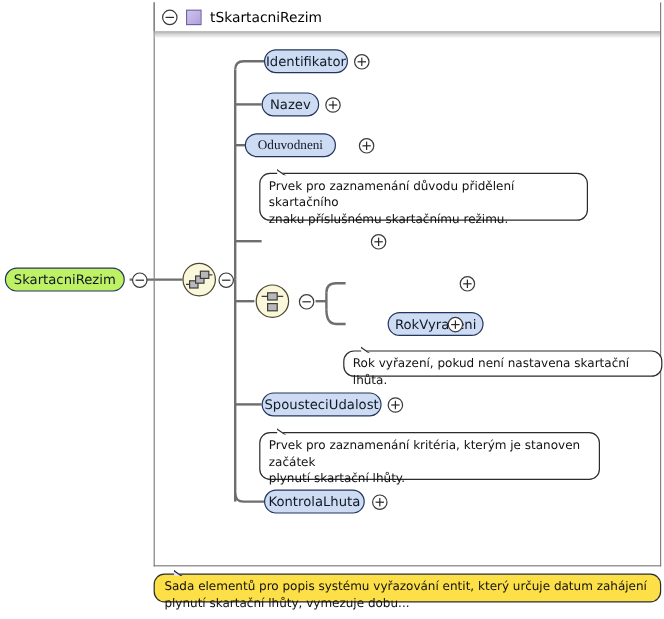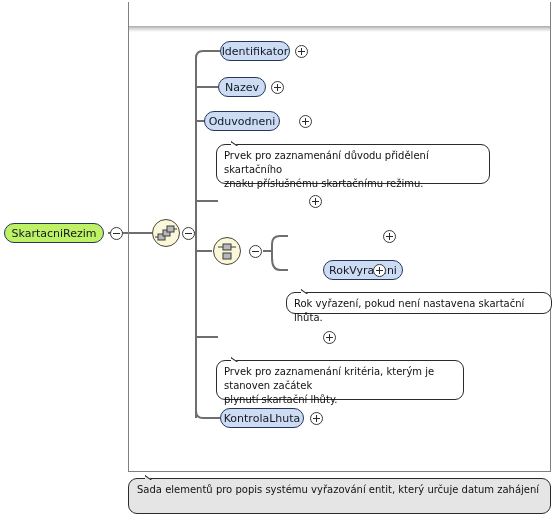--- a/index.html
+++ b/index.html
@@ -72,22 +72,22 @@
     position:absolute;top:-7px;left:14px;width:13px;height:8px;overflow:hidden;
   }
   .callout .tail::after{
     content:"";position:absolute;left:0;top:3px;width:11px;height:11px;
     background:#ffffff;border-left:1.2px solid #2b2b2b;border-top:1.2px solid #2b2b2b;
     transform:rotate(35deg);transform-origin:0 0;
   }
 
   
   .bottom-note{
-    position:absolute;left:128px;top:478px;width:423px;height:36px;
-    box-sizing:border-box;background:#e5e5e5;
+    position:absolute;left:128px;top:478px;width:423px;height:24px;
+    box-sizing:border-box;background:#fde047;
     border:1.2px solid #2b2b2b;border-radius:9px;
     font-size:10px;line-height:14px;color:#111;padding:4px 8px;
   }
   .bottom-note .tail{position:absolute;top:-7px;left:16px;width:14px;height:8px;overflow:hidden;}
   .bottom-note .tail::after{
     content:"";position:absolute;left:0;top:3px;width:11px;height:11px;
     background:#e6e2f2;border-left:1.2px solid #2b2b2b;border-top:1.2px solid #2b2b2b;
     transform:rotate(35deg);transform-origin:0 0;
   }
   .nl{display:block;}
@@ -126,20 +126,25 @@
       <path d="M272,251 L272,251"></path>
 
       <path d="M272,244 Q272,236 280,236 L288,236"></path>
 
       <path d="M272,258 Q272,270 280,270 L288,270"></path>
       <path d="M272,244 L272,258"></path>
     </g>
   </svg>
 
   <div class="frame"></div>
+  <div class="frame-header">
+    <div class="toggle" style="position:relative;left:0;top:0;flex:0 0 auto;"></div>
+    <div class="type-swatch"></div>
+    <div class="frame-title">tSkartacniRezim</div>
+  </div>
   <div class="frame-sep"></div>
 
   <div class="node root" style="left:4px;top:223px;width:100px;">
     <span>SkartacniRezim</span>
   </div>
   <div class="toggle" style="left:110px;top:227px;"></div>
 
   <div class="comp" style="left:152px;top:219px;">
     <svg width="26" height="26" viewBox="0 0 26 26">
       <g stroke="#3c3c3c" stroke-width="1" fill="#b8b8b8">
@@ -172,57 +177,61 @@
   <div class="node" style="left:220px;top:41px;width:70px;">
     <span>Identifikator</span>
   </div>
   <div class="toggle plus" style="left:295px;top:45px;"></div>
 
   <div class="node" style="left:218px;top:77px;width:48px;">
     <span>Nazev</span>
   </div>
   <div class="toggle plus" style="left:271px;top:81px;"></div>
 
-  <div class="node" style="left:204px;top:111px;width:76px;">
+  <div class="node" style="left:204px;top:111px;width:76px;font-family:Liberation Serif, serif;">
     <span>Oduvodneni</span>
   </div>
   <div class="toggle plus" style="left:299px;top:115px;"></div>
 
   <div class="toggle plus" style="left:309px;top:195px;"></div>
 
   <div class="toggle plus" style="left:383px;top:230px;"></div>
 
   <div class="node" style="left:288px;top:260px;width:80px;margin-left:35px;">
     <span>RokVyrazeni</span>
   </div>
   <div class="toggle plus" style="left:373px;top:264px;"></div>
 
+  <div class="node" style="left:218px;top:327px;width:100px;">
+    <span>SpousteciUdalost</span>
+  </div>
   <div class="toggle plus" style="left:323px;top:331px;"></div>
 
   <div class="node" style="left:220px;top:408px;width:84px;">
     <span>KontrolaLhuta</span>
   </div>
   <div class="toggle plus" style="left:310px;top:412px;"></div>
 
   <div class="callout" style="left:216px;top:144px;width:274px;height:40px;">
     <span class="tail"></span>
     <span class="nl">Prvek pro zaznamenání důvodu přidělení skartačního</span>
     <span class="nl">znaku příslušnému skartačnímu režimu.</span>
   </div>
 
   <div class="callout" style="left:286px;top:292px;width:266px;height:22px;">
     <span class="tail"></span>
     <span class="nl">Rok vyřazení, pokud není nastavena skartační lhůta.</span>
   </div>
 
-  <div class="callout" style="left:216px;top:360px;width:248px;height:40px;">
+  <div class="callout" style="left:216px;top:360px;width:284px;height:40px;">
     <span class="tail"></span>
     <span class="nl">Prvek pro zaznamenání kritéria, kterým je stanoven začátek</span>
     <span class="nl">plynutí skartační lhůty.</span>
   </div>
 
 
   <div class="bottom-note">
     <span class="tail"></span>
     <span class="nl">Sada elementů pro popis systému vyřazování entit, který určuje datum zahájení</span>
+    <span class="nl">plynutí skartační lhůty, vymezuje dobu...</span>
   </div>
 
 </div>
 
 </body></html>

